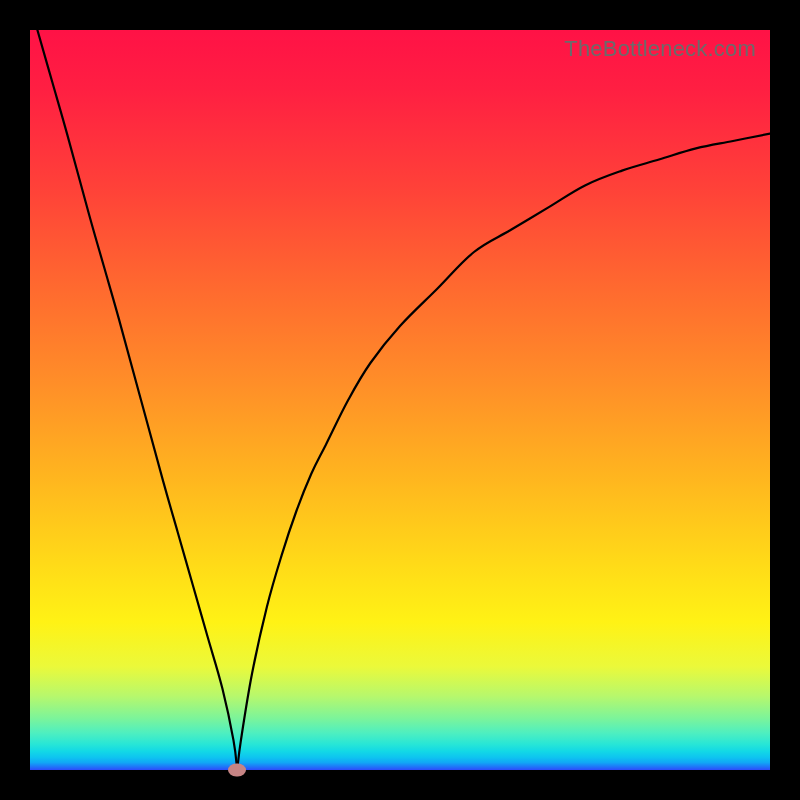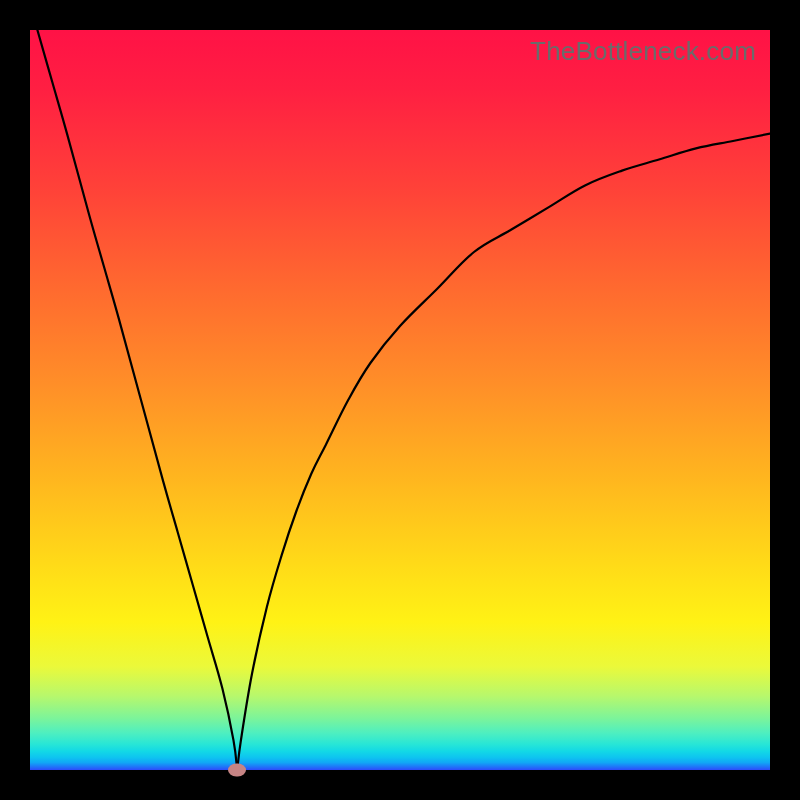--- a/index.html
+++ b/index.html
@@ -31,21 +31,21 @@
       #12d8e6 97.5%,
       #0ec4f0 98.3%,
       #11a7f6 99%,
       #1e7af8 99.5%,
       #2e4bfa 100%);
   }
   .watermark {
     position: absolute;
     top: 6px; right: 14px;
     font-family: Arial, Helvetica, sans-serif;
-    font-size: 26px;
+    font-size: 22px;
     color: #6b6b6b;
     letter-spacing: 0.2px;
     user-select: none;
   }
   .svg-layer {
     position: absolute;
     left: 0; top: 0;
     width: 740px; height: 740px;
   }
   .marker {

